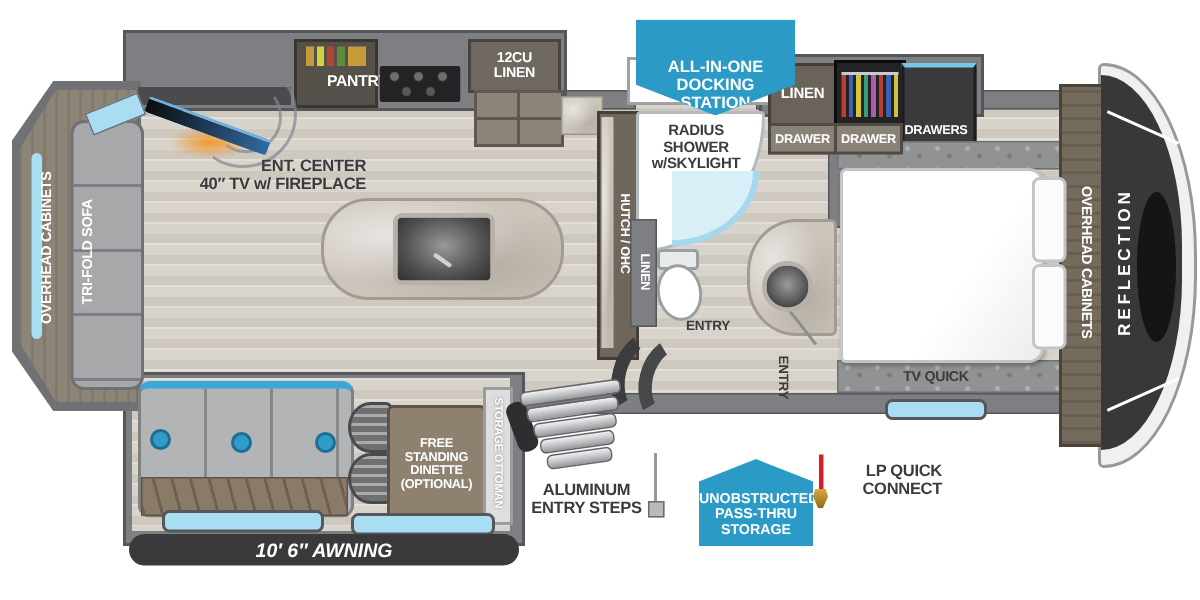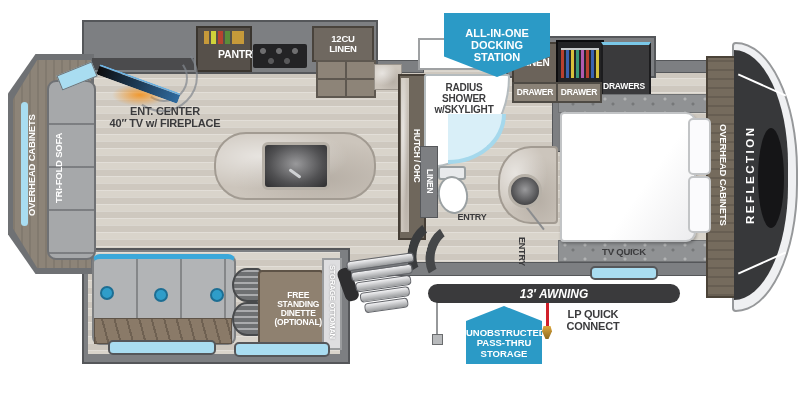--- a/index.html
+++ b/index.html
@@ -57,21 +57,21 @@
     <div style="margin:3px 6px 0;height:13px;background:linear-gradient(90deg,#c79a3a 0 5px,rgba(0,0,0,0) 5px 7px,#cfd23a 7px 12px,rgba(0,0,0,0) 12px 14px,#b8442f 14px 19px,rgba(0,0,0,0) 19px 21px,#5b8e3a 21px 26px,rgba(0,0,0,0) 26px 28px,#c79a3a 28px 33px);"></div>
     <div class="lbl wlbl" style="position:static;font-size:10.5px;margin-top:5px;padding-left:20px;">PANTRY</div>
   </div>
   <div class="abs" style="left:253px;top:44px;width:54px;height:24px;background-color:#232325;border-radius:2px;background-image:radial-gradient(circle at 10px 7px,#6e6e70 2.5px,rgba(0,0,0,0) 3.5px),radial-gradient(circle at 26px 7px,#6e6e70 2.5px,rgba(0,0,0,0) 3.5px),radial-gradient(circle at 42px 7px,#6e6e70 2.5px,rgba(0,0,0,0) 3.5px),radial-gradient(circle at 18px 17px,#58585a 2.5px,rgba(0,0,0,0) 3.5px),radial-gradient(circle at 34px 17px,#58585a 2.5px,rgba(0,0,0,0) 3.5px);z-index:3;"></div>
   <div class="abs flexc" style="left:312px;top:26px;width:58px;height:32px;background:#6f6860;border:2px solid #49433c;z-index:3;">
     <span class="lbl wlbl" style="position:static;font-size:9.5px;">12CU
 LINEN</span>
   </div>
   <div class="abs" style="left:316px;top:60px;width:56px;height:34px;background-color:#8d8478;border:2px solid #5e5850;background-image:linear-gradient(90deg,rgba(0,0,0,0) 0 calc(50% - 1px),#5e5850 calc(50% - 1px) calc(50% + 1px),rgba(0,0,0,0) calc(50% + 1px)),linear-gradient(180deg,rgba(0,0,0,0) 0 calc(50% - 1px),#5e5850 calc(50% - 1px) calc(50% + 1px),rgba(0,0,0,0) calc(50% + 1px));z-index:3;"></div>
   <div class="abs marble" style="left:374px;top:64px;width:26px;height:24px;border:1px solid #9a948c;z-index:3;"></div>
-  <div class="lbl" style="left:86px;top:106px;width:158px;font-size:11px;">ENT. CENTER
+  <div class="lbl" style="left:86px;top:106px;width:158px;font-size:11px;text-align:right;">ENT. CENTER
 40″ TV w/ FIREPLACE</div>
 
   <div class="abs marble" style="left:214px;top:132px;width:158px;height:64px;border:2px solid #a29b92;border-radius:32px;z-index:4;"></div>
   <div class="abs" style="left:262px;top:142px;width:62px;height:42px;border:3px solid #b7b1a8;border-radius:6px;background:radial-gradient(ellipse at 50% 45%,#99999b 0%,#515153 60%,#2e2e30 100%);z-index:5;"></div>
   <div class="abs" style="left:288px;top:172px;width:14px;height:3px;background:#cfd1d3;transform:rotate(35deg);border-radius:2px;z-index:6;"></div>
 
   <div class="abs" style="left:398px;top:74px;width:24px;height:162px;background:#6f675c;border:2px solid #453e36;z-index:3;"></div>
   <div class="abs marble" style="left:401px;top:78px;width:8px;height:154px;z-index:4;"></div>
   <div class="lbl wlbl v" style="left:408px;top:86px;width:13px;height:140px;font-size:8.5px;">HUTCH / OHC</div>
 
@@ -129,52 +129,54 @@
   <div class="abs wall" style="left:82px;top:248px;width:264px;height:112px;border:2px solid #55575a;z-index:2;"></div>
   <div class="abs wood" style="left:88px;top:252px;width:252px;height:102px;z-index:2;"></div>
   <div class="abs" style="left:92px;top:254px;width:140px;height:84px;background-color:#b2b4b6;border:2px solid #7e8082;border-top:5px solid #3ba8da;border-radius:8px;background-image:repeating-linear-gradient(90deg,rgba(0,0,0,0) 0 42px,rgba(96,98,100,.55) 42px 44px);z-index:3;"></div>
   <div class="abs" style="left:100px;top:286px;width:10px;height:10px;background:#2f9dc9;border:2px solid #1d6e93;border-radius:50%;z-index:4;"></div>
   <div class="abs" style="left:154px;top:288px;width:10px;height:10px;background:#2f9dc9;border:2px solid #1d6e93;border-radius:50%;z-index:4;"></div>
   <div class="abs" style="left:210px;top:288px;width:10px;height:10px;background:#2f9dc9;border:2px solid #1d6e93;border-radius:50%;z-index:4;"></div>
   <div class="abs" style="left:94px;top:318px;width:136px;height:24px;background-color:#8a7a68;border:1px solid #5e5347;background-image:repeating-linear-gradient(75deg,rgba(60,50,40,.35) 0 2px,rgba(0,0,0,0) 2px 12px);z-index:3;"></div>
   <div class="abs winblue" style="left:108px;top:340px;width:104px;height:11px;z-index:4;"></div>
   <div class="abs" style="left:232px;top:268px;width:26px;height:30px;background-color:#6e7072;border:2px solid #484a4c;border-radius:50% 5px 5px 50%;background-image:repeating-linear-gradient(180deg,rgba(230,230,232,.5) 0 2px,rgba(0,0,0,0) 2px 6px);z-index:4;"></div>
   <div class="abs" style="left:232px;top:302px;width:26px;height:30px;background-color:#6e7072;border:2px solid #484a4c;border-radius:50% 5px 5px 50%;background-image:repeating-linear-gradient(180deg,rgba(230,230,232,.5) 0 2px,rgba(0,0,0,0) 2px 6px);z-index:4;"></div>
-  <div class="abs flexc" style="left:258px;top:270px;width:62px;height:74px;background:#8f8170;border:2px solid #5e5347;border-radius:4px;z-index:4;justify-content:flex-end;">
+  <div class="abs flexc" style="left:258px;top:270px;width:62px;height:74px;background:#8f8170;border:2px solid #5e5347;border-radius:4px;z-index:4;">
     <span class="lbl wlbl" style="position:static;font-size:8.5px;">FREE
 STANDING
 DINETTE
 (OPTIONAL)</span>
   </div>
   <div class="abs" style="left:322px;top:258px;width:16px;height:88px;background:#dedee0;border:2px solid #9a9c9e;z-index:4;"></div>
   <div class="lbl wlbl v" style="left:324px;top:262px;width:12px;height:80px;font-size:7.5px;text-shadow:0 0 2px rgba(0,0,0,.4);">STORAGE OTTOMAN</div>
   <div class="abs winblue" style="left:234px;top:342px;width:92px;height:11px;z-index:4;"></div>
 
+  <div class="abs awn" style="left:86px;top:356px;width:260px;height:21px;font-size:13px;">
+    <span>10′ 6″ AWNING</span>
+  </div>
   <div class="abs" style="left:350px;top:256px;width:76px;height:64px;transform:rotate(-8deg);z-index:5;">
     <div class="abs" style="left:-8px;top:6px;width:14px;height:34px;background:#2e2e30;border-radius:6px;transform:rotate(-12deg);"></div>
     <div class="abs" style="left:0;top:0;width:66px;height:8px;background:linear-gradient(180deg,#f2f2f4,#97999b);border:1px solid #63656a;border-radius:4px;"></div>
     <div class="abs" style="left:3px;top:11px;width:60px;height:8px;background:linear-gradient(180deg,#f2f2f4,#97999b);border:1px solid #63656a;border-radius:4px;"></div>
     <div class="abs" style="left:6px;top:22px;width:54px;height:8px;background:linear-gradient(180deg,#f2f2f4,#97999b);border:1px solid #63656a;border-radius:4px;"></div>
     <div class="abs" style="left:9px;top:33px;width:48px;height:8px;background:linear-gradient(180deg,#f2f2f4,#97999b);border:1px solid #63656a;border-radius:4px;"></div>
     <div class="abs" style="left:12px;top:44px;width:42px;height:8px;background:linear-gradient(180deg,#f2f2f4,#97999b);border:1px solid #63656a;border-radius:4px;"></div>
   </div>
-  <div class="abs awn" style="left:428px;top:284px;width:252px;height:19px;font-size:12px;border-radius:10px;">
-    <span>13′ AWNING</span>
-  </div>
+  <div class="lbl" style="left:346px;top:322px;width:90px;font-size:11px;">ALUMINUM
+ENTRY STEPS</div>
   <div class="abs" style="left:436px;top:302px;width:2px;height:34px;background:#96989a;z-index:5;"></div>
   <div class="abs" style="left:432px;top:334px;width:9px;height:9px;background:#b8babc;border:1px solid #6a6c6e;z-index:5;"></div>
   <div class="abs callout" style="left:466px;top:306px;width:76px;height:58px;clip-path:polygon(50% 0,100% 26%,100% 100%,0 100%,0 26%);font-size:9.5px;line-height:1.1;padding-top:0;display:flex;flex-direction:column;justify-content:flex-end;">
     <span style="margin-bottom:5px;">UNOBSTRUCTED
 PASS-THRU
 STORAGE</span>
   </div>
   <div class="abs" style="left:546px;top:303px;width:3px;height:24px;background:#d1202a;z-index:5;"></div>
   <div class="abs" style="left:542px;top:326px;width:10px;height:13px;background:linear-gradient(180deg,#dca63c,#8f6a1e);clip-path:polygon(15% 0,85% 0,100% 40%,65% 100%,35% 100%,0 40%);z-index:5;"></div>
-  <div class="lbl" style="left:558px;top:309px;width:70px;font-size:11px;text-align:center;">LP QUICK
+  <div class="lbl" style="left:558px;top:309px;width:70px;font-size:11px;text-align:right;">LP QUICK
 CONNECT</div>
 
-  <div class="abs callout" style="left:444px;top:13px;width:106px;height:64px;clip-path:polygon(0 0,100% 0,100% 68%,50% 100%,0 68%);font-size:11px;line-height:1.1;padding-top:2px;box-sizing:border-box;">
+  <div class="abs callout" style="left:424px;top:13px;width:106px;height:64px;clip-path:polygon(0 0,100% 0,100% 68%,50% 100%,0 68%);font-size:11px;line-height:1.1;padding-top:14px;box-sizing:border-box;">
     <span>ALL-IN-ONE
 DOCKING
 STATION</span>
   </div>
 
 </div>
 
 </body></html>

